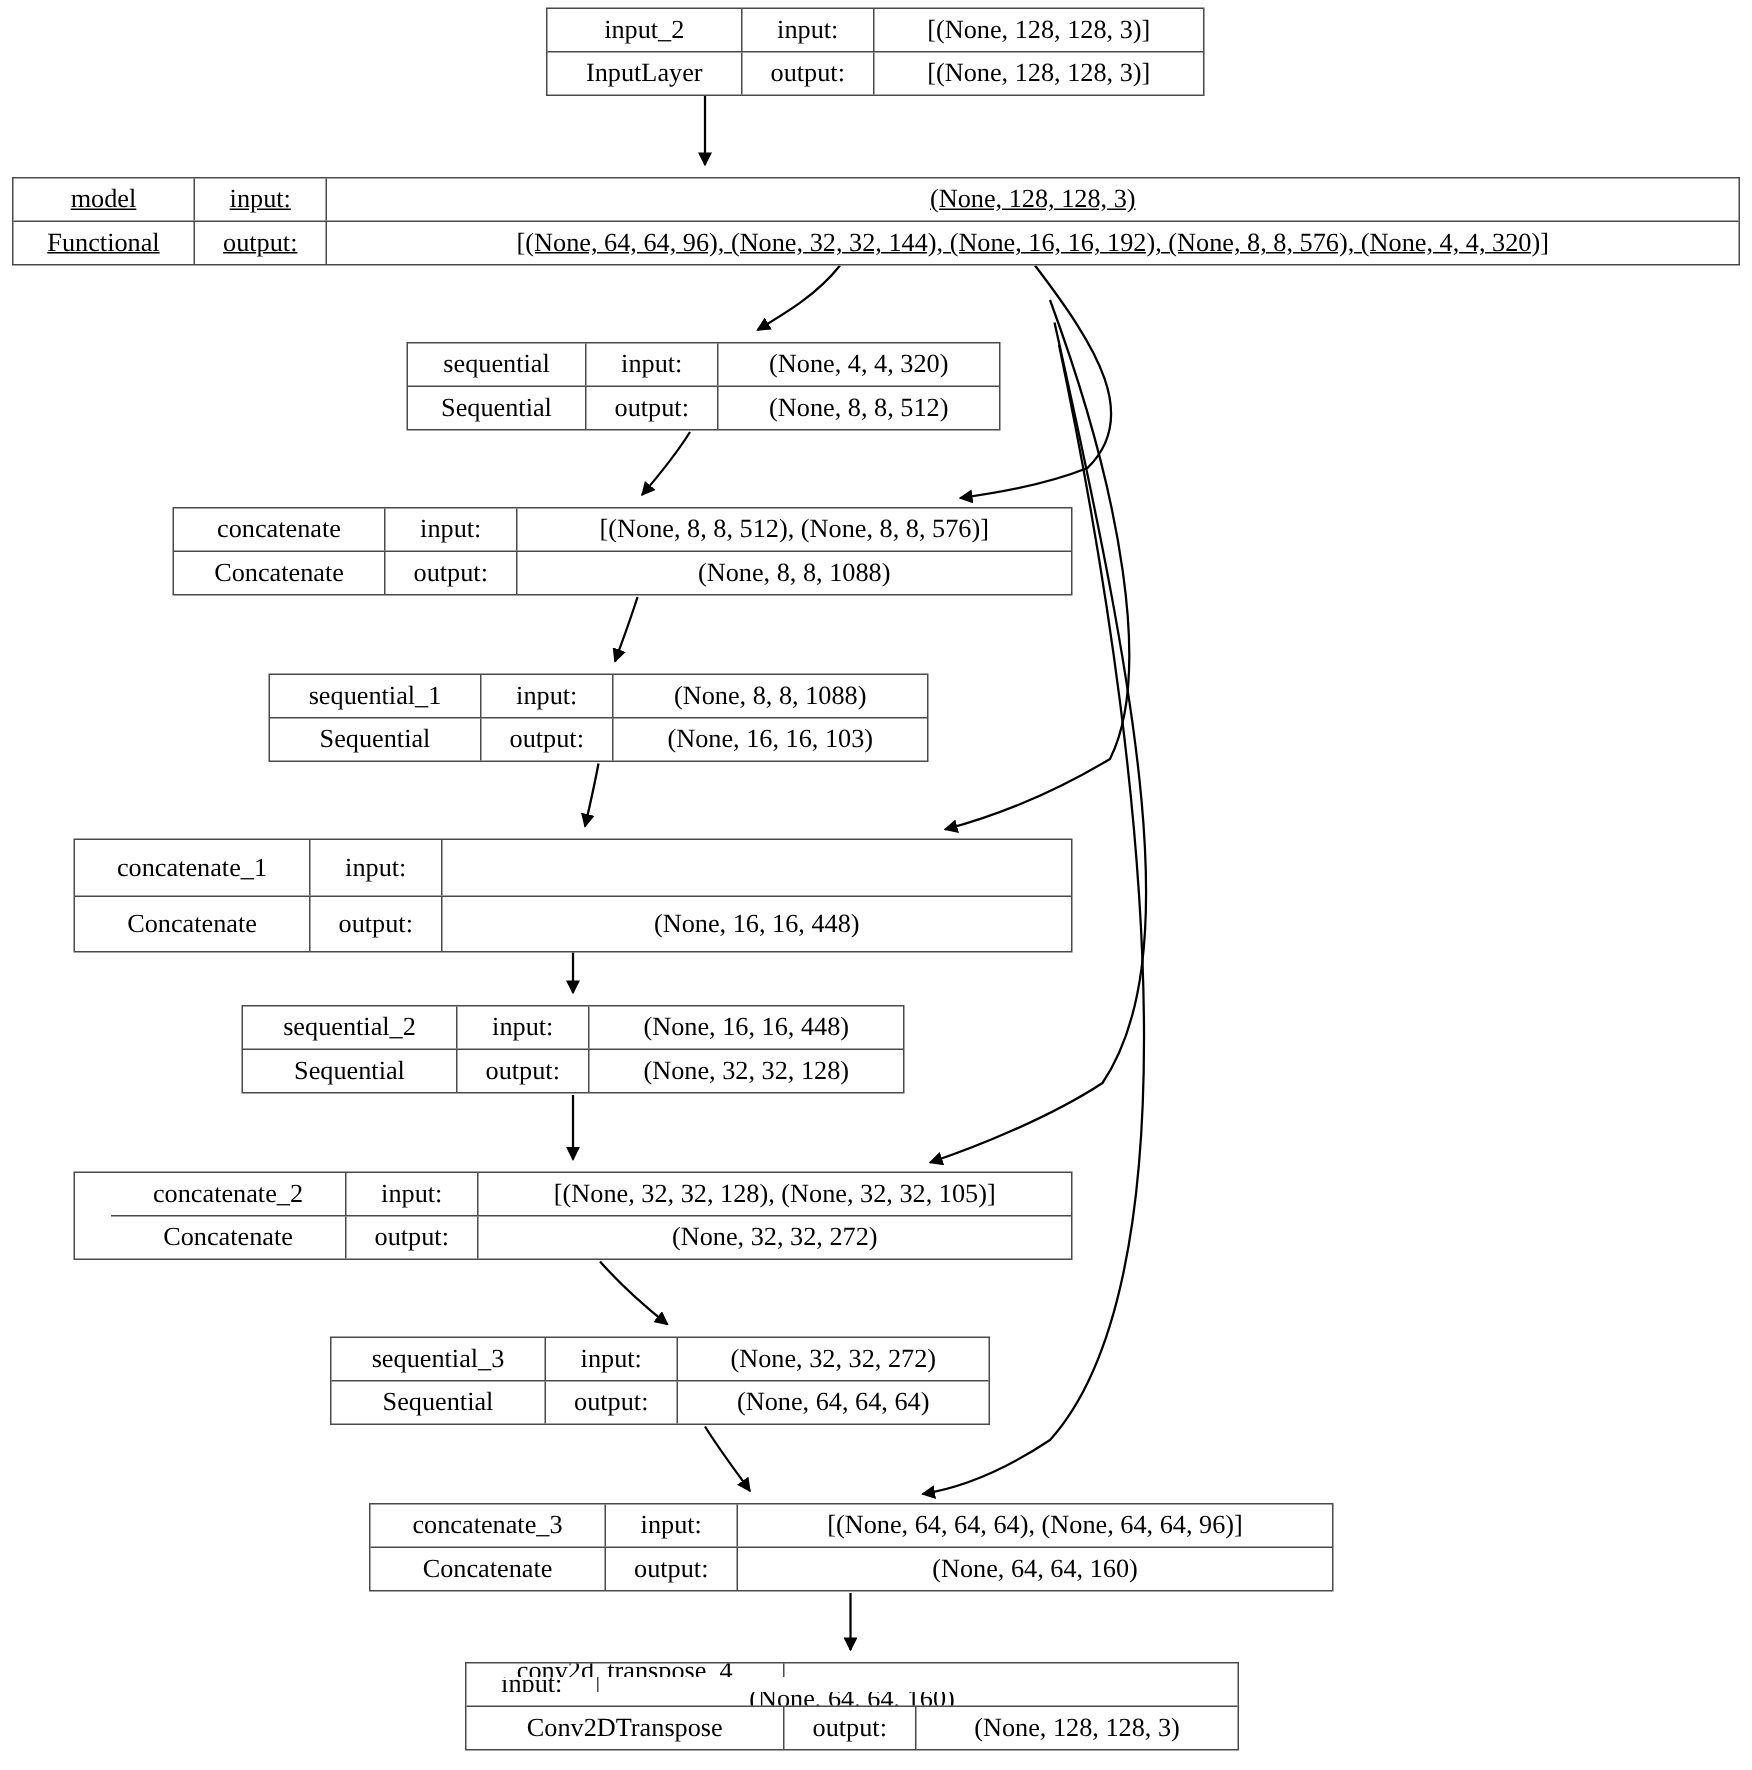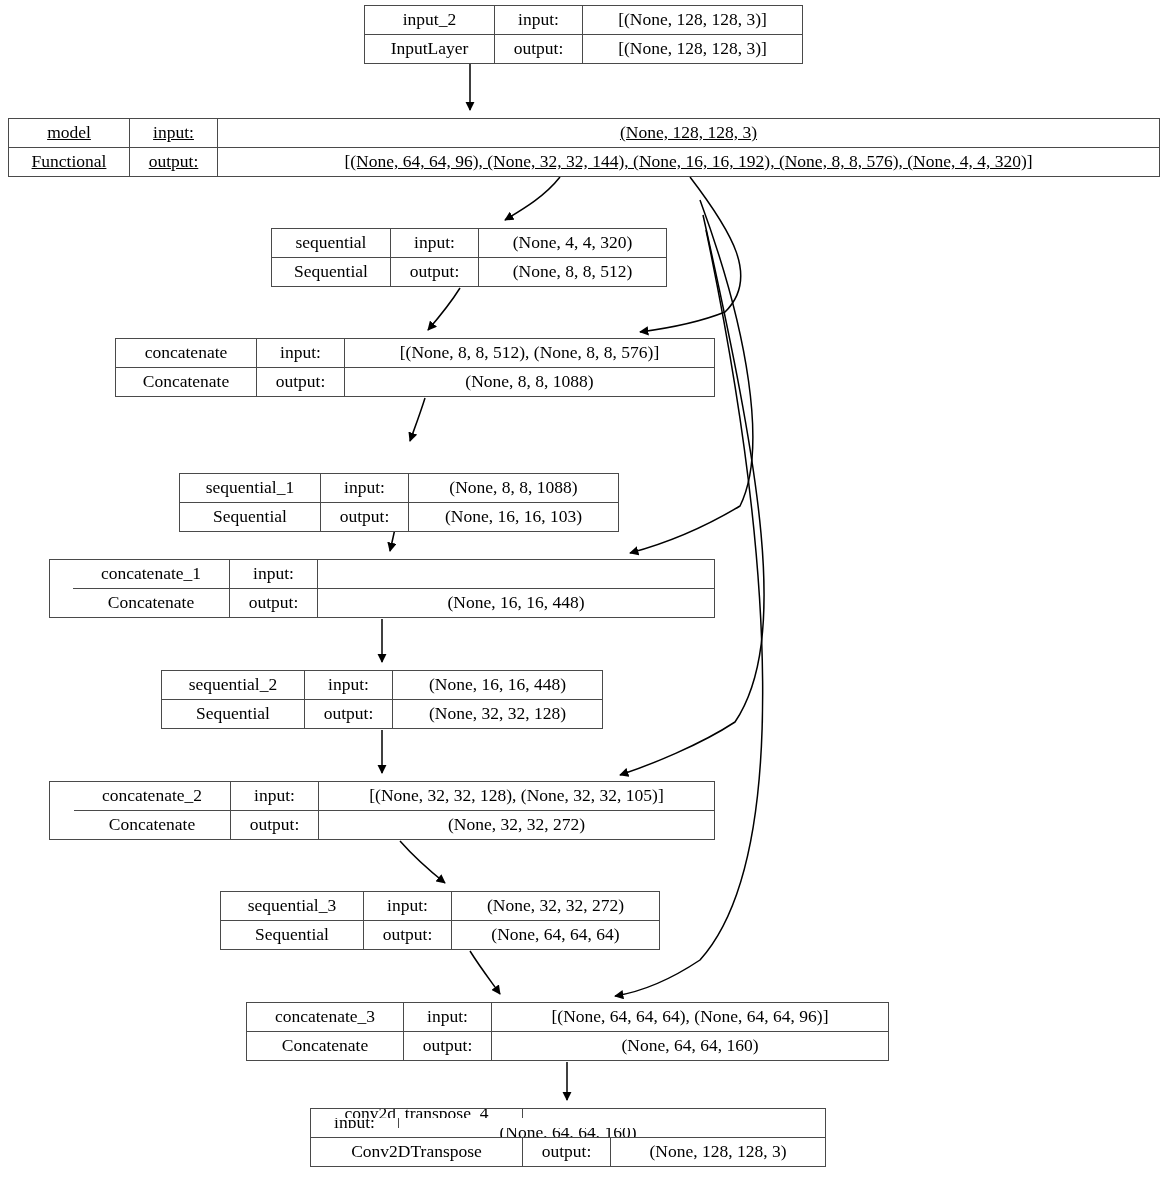--- a/index.html
+++ b/index.html
@@ -136,33 +136,33 @@
           <div class="cell cell-name" style="width: 141px; border-right-color: rgb(74, 74, 74);">concatenate</div>
           <div class="cell cell-label" style="width: 88px; border-right-color: rgb(74, 74, 74);">input:</div>
           <div class="cell cell-value">[(None, 8, 8, 512), (None, 8, 8, 576)]</div>
         </div>
         <div class="node-row row-bottom">
           <div class="cell cell-name" style="width: 141px; border-right-color: rgb(74, 74, 74);">Concatenate</div>
           <div class="cell cell-label" style="width: 88px; border-right-color: rgb(74, 74, 74);">output:</div>
           <div class="cell cell-value">(None, 8, 8, 1088)</div>
         </div>
       </div>
-      <div class="node-box" style="left: 179px; top: 473px; width: 440px; height: 59px; border-color: rgb(74, 74, 74);">
+      <div class="node-box" style="left: 179px; top: 449px; width: 440px; height: 59px; border-color: rgb(74, 74, 74);">
         <div class="node-row row-top" style="border-bottom-color: rgb(74, 74, 74);">
           <div class="cell cell-name" style="width: 141px; border-right-color: rgb(74, 74, 74);">sequential_1</div>
           <div class="cell cell-label" style="width: 88px; border-right-color: rgb(74, 74, 74);">input:</div>
           <div class="cell cell-value">(None, 8, 8, 1088)</div>
         </div>
         <div class="node-row row-bottom">
           <div class="cell cell-name" style="width: 141px; border-right-color: rgb(74, 74, 74);">Sequential</div>
           <div class="cell cell-label" style="width: 88px; border-right-color: rgb(74, 74, 74);">output:</div>
           <div class="cell cell-value">(None, 16, 16, 103)</div>
         </div>
       </div>
-      <div class="node-box" style="left: 49px; top: 559px; width: 666px; height: 59px; border-color: rgb(74, 74, 74); padding-left: 23px;">
+      <div class="node-box" style="left: 49px; top: 559px; width: 666px; height: 76px; border-color: rgb(74, 74, 74);">
         <div class="node-row row-top" style="border-bottom-color: rgb(74, 74, 74);">
           <div class="cell cell-name" style="width: 157px; border-right-color: rgb(74, 74, 74);">concatenate_1</div>
           <div class="cell cell-label" style="width: 88px; border-right-color: rgb(74, 74, 74);">input:</div>
         </div>
         <div class="node-row row-bottom">
           <div class="cell cell-name" style="width: 157px; border-right-color: rgb(74, 74, 74);">Concatenate</div>
           <div class="cell cell-label" style="width: 88px; border-right-color: rgb(74, 74, 74);">output:</div>
           <div class="cell cell-value">(None, 16, 16, 448)</div>
         </div>
       </div>

